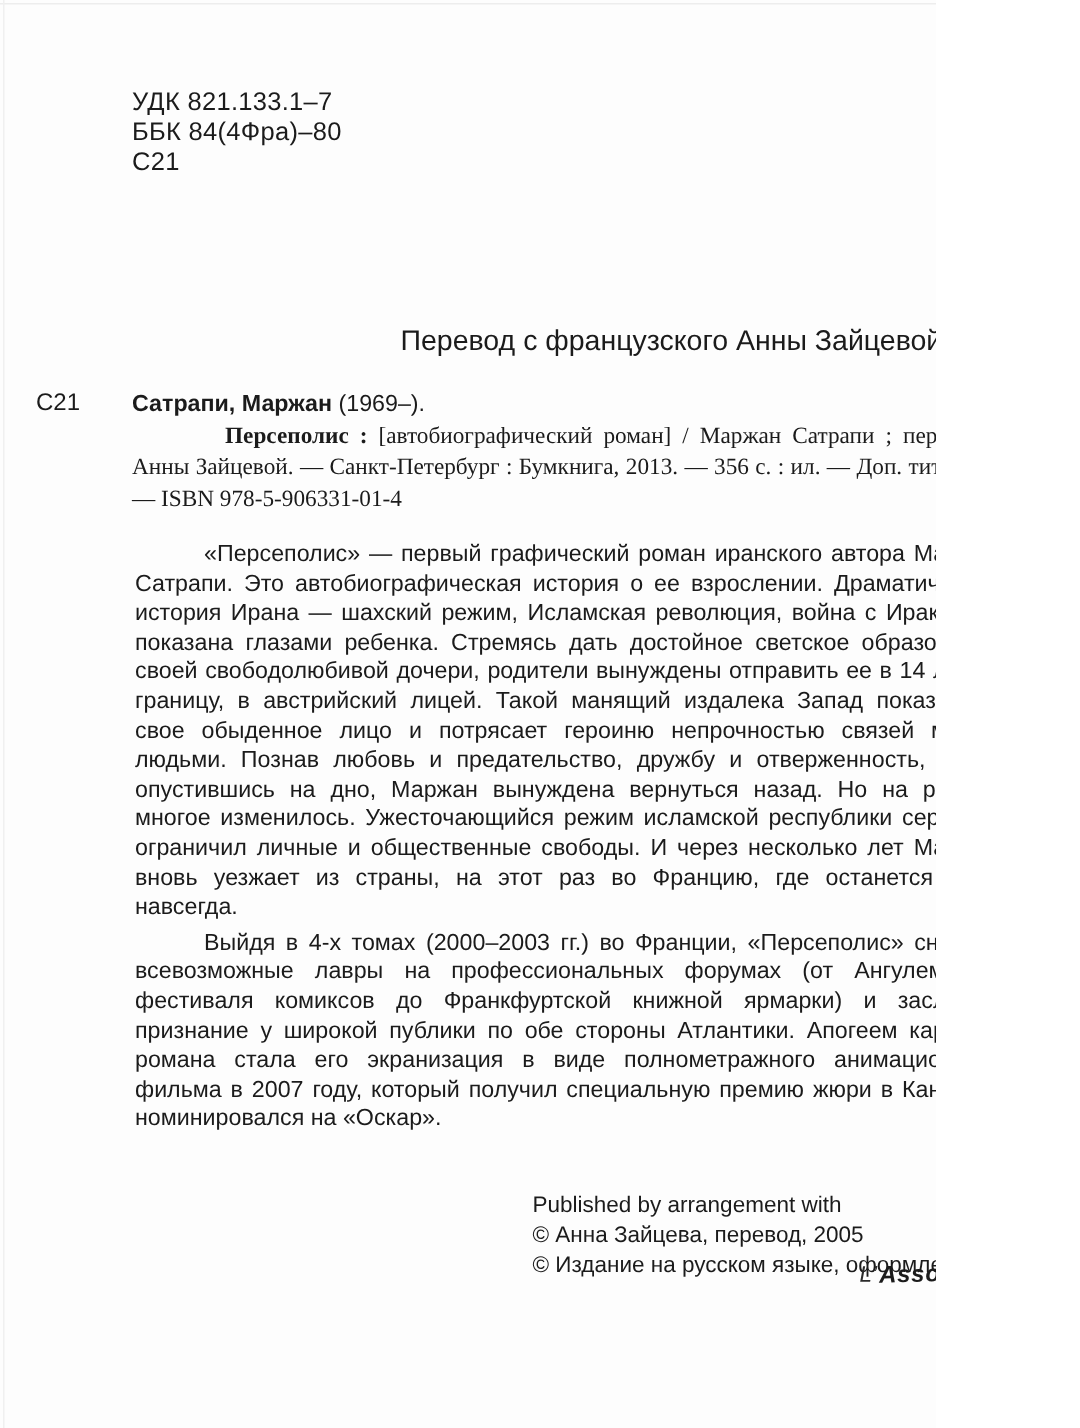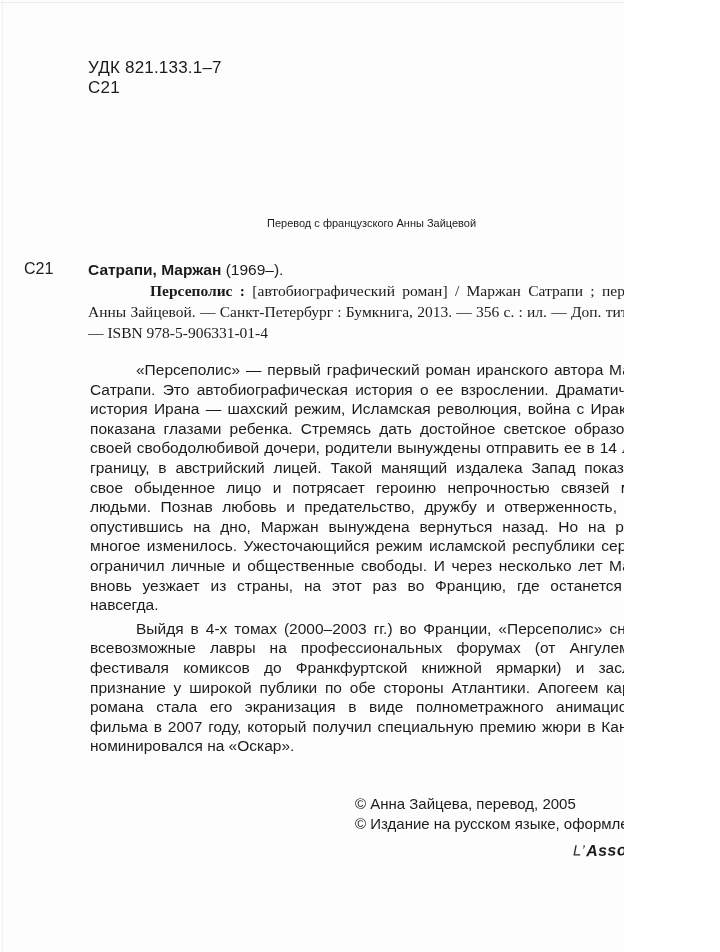--- a/index.html
+++ b/index.html
@@ -34,21 +34,21 @@
     font-size: 17px;
     line-height: 20px;
     letter-spacing: 0.2px;
     white-space: nowrap;
   }
 
   .translator-line {
     position: absolute;
     left: 267px;
     top: 217px;
-    font-size: 11px;
+    font-size: 19px;
     white-space: nowrap;
   }
 
   .margin-author-sign {
     position: absolute;
     left: 24px;
     top: 260px;
     font-size: 16px;
   }
 
@@ -124,35 +124,37 @@
 </style>
 </head>
 <body>
 
 <div class="page">
   <div class="scan-edge-top"></div>
   <div class="scan-edge-left"></div>
 
   <div class="udk-block">
     <div>УДК 821.133.1–7</div>
+    <div>ББК 84(4Фра)–80</div>
     <div>С21</div>
   </div>
 
   <div class="translator-line">Перевод с французского Анны Зайцевой</div>
 
   <div class="margin-author-sign">С21</div>
 
   <div class="biblio-entry">
     <p class="biblio-author"><span class="b">Сатрапи, Маржан</span><span> (1969–).</span></p>
     <p class="biblio-desc"><span class="b">Персеполис :</span><span> [автобиографический роман] / Маржан Сатрапи ; пер. с фр. Анны Зайцевой. — Санкт-Петербург : Бумкнига, 2013. — 356 с. : ил. — Доп. тит. л. фр. — ISBN 978-5-906331-01-4</span></p>
   </div>
 
   <div class="annotation">
     <p>«Персеполис» — первый графический роман иранского автора Маржан Сатрапи. Это автобиографическая история о ее взрослении. Драматическая история Ирана — шахский режим, Исламская революция, война с Ираком — показана глазами ребенка. Стремясь дать достойное светское образование своей свободолюбивой дочери, родители вынуждены отправить ее в 14 лет за границу, в австрийский лицей. Такой манящий издалека Запад показывает свое обыденное лицо и потрясает героиню непрочностью связей между людьми. Познав любовь и предательство, дружбу и отверженность, почти опустившись на дно, Маржан вынуждена вернуться назад. Но на родине многое изменилось. Ужесточающийся режим исламской республики серьезно ограничил личные и общественные свободы. И через несколько лет Маржан вновь уезжает из страны, на этот раз во Францию, где останется жить навсегда.</p>
     <p>Выйдя в 4-х томах (2000–2003 гг.) во Франции, «Персеполис» снискал всевозможные лавры на профессиональных форумах (от Ангулемского фестиваля комиксов до Франкфуртской книжной ярмарки) и заслужил признание у широкой публики по обе стороны Атлантики. Апогеем карьеры романа стала его экранизация в виде полнометражного анимационного фильма в 2007 году, который получил специальную премию жюри в Каннах и номинировался на «Оскар».</p>
   </div>
 
   <div class="copyright-block">
+    <div class="copyright-line">Published by arrangement with</div>
     <div class="copyright-line">© Анна Зайцева, перевод, 2005</div>
     <div class="copyright-line">© Издание на русском языке, оформление,</div>
     <span class="assoc-logo"><span class="logo-prefix">L’</span><span class="logo-main">Association</span></span>
   </div>
 </div>
 
 </body></html>

